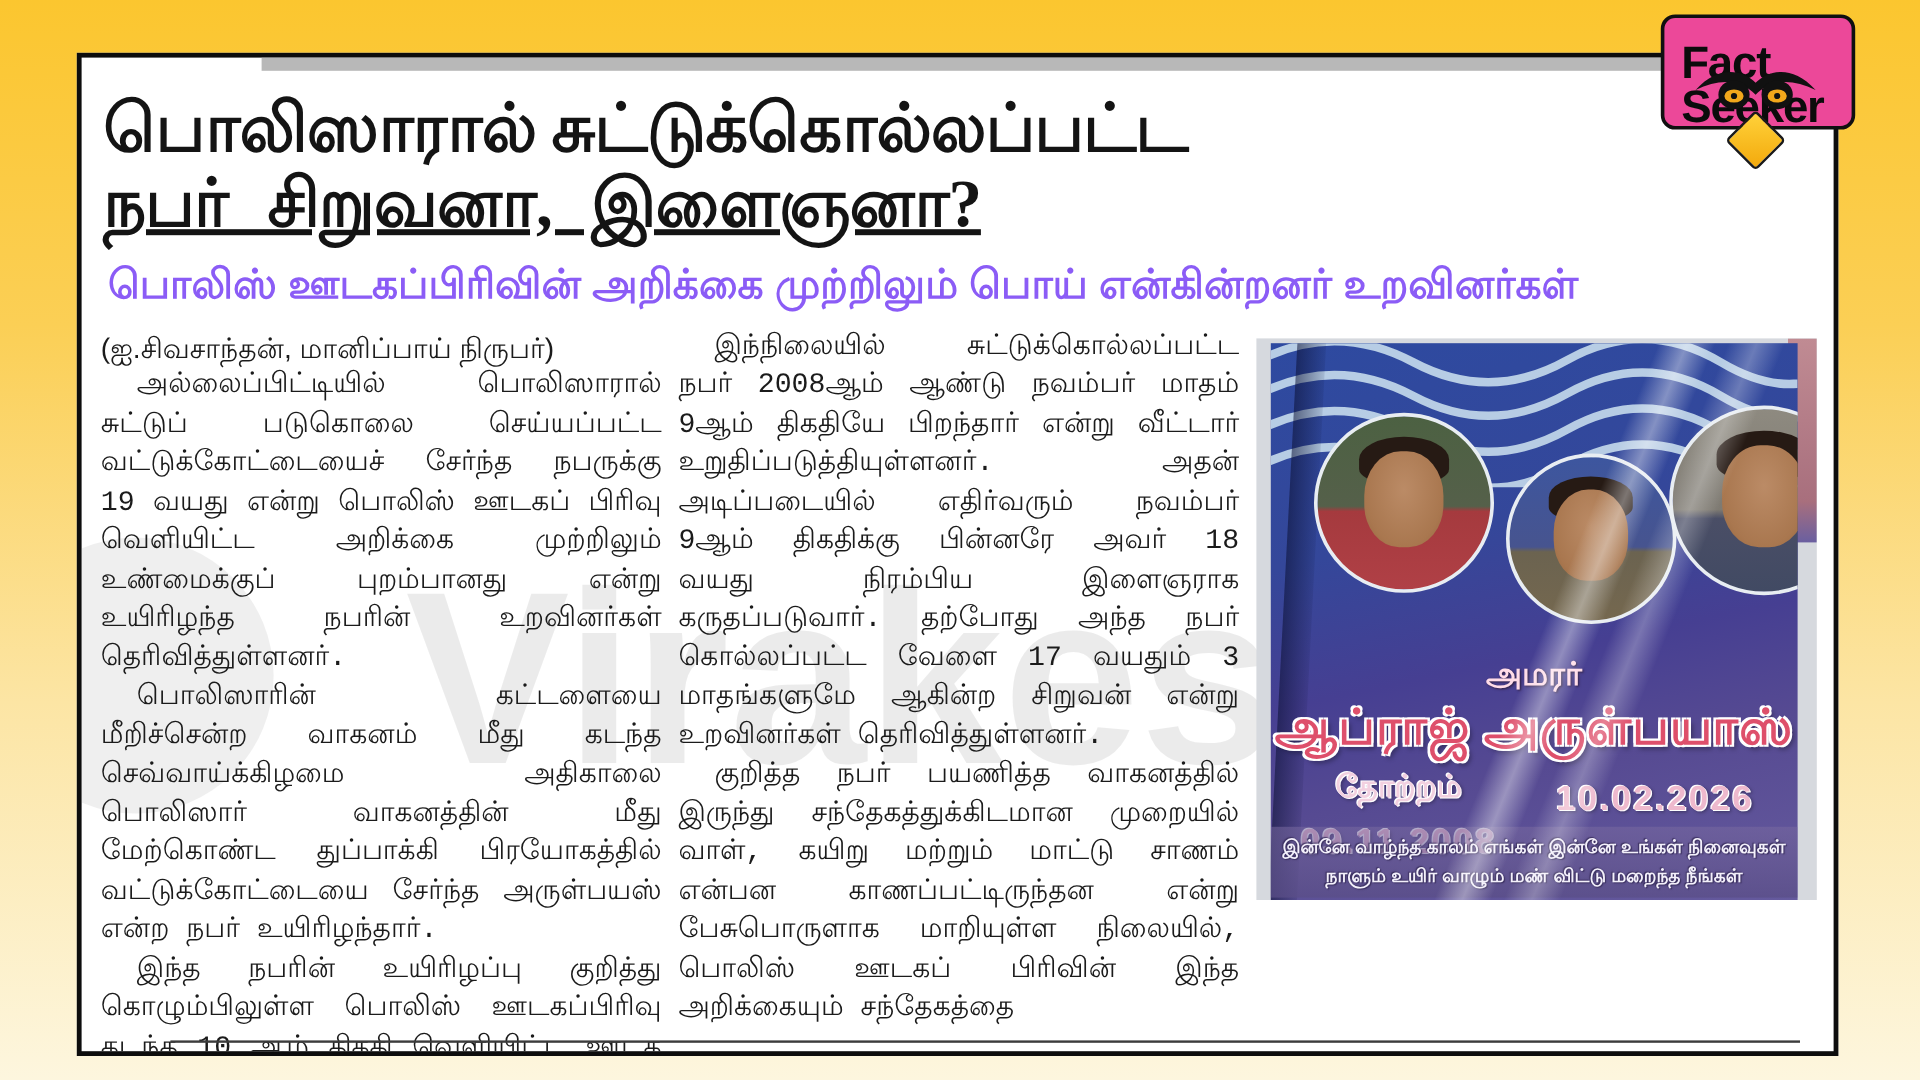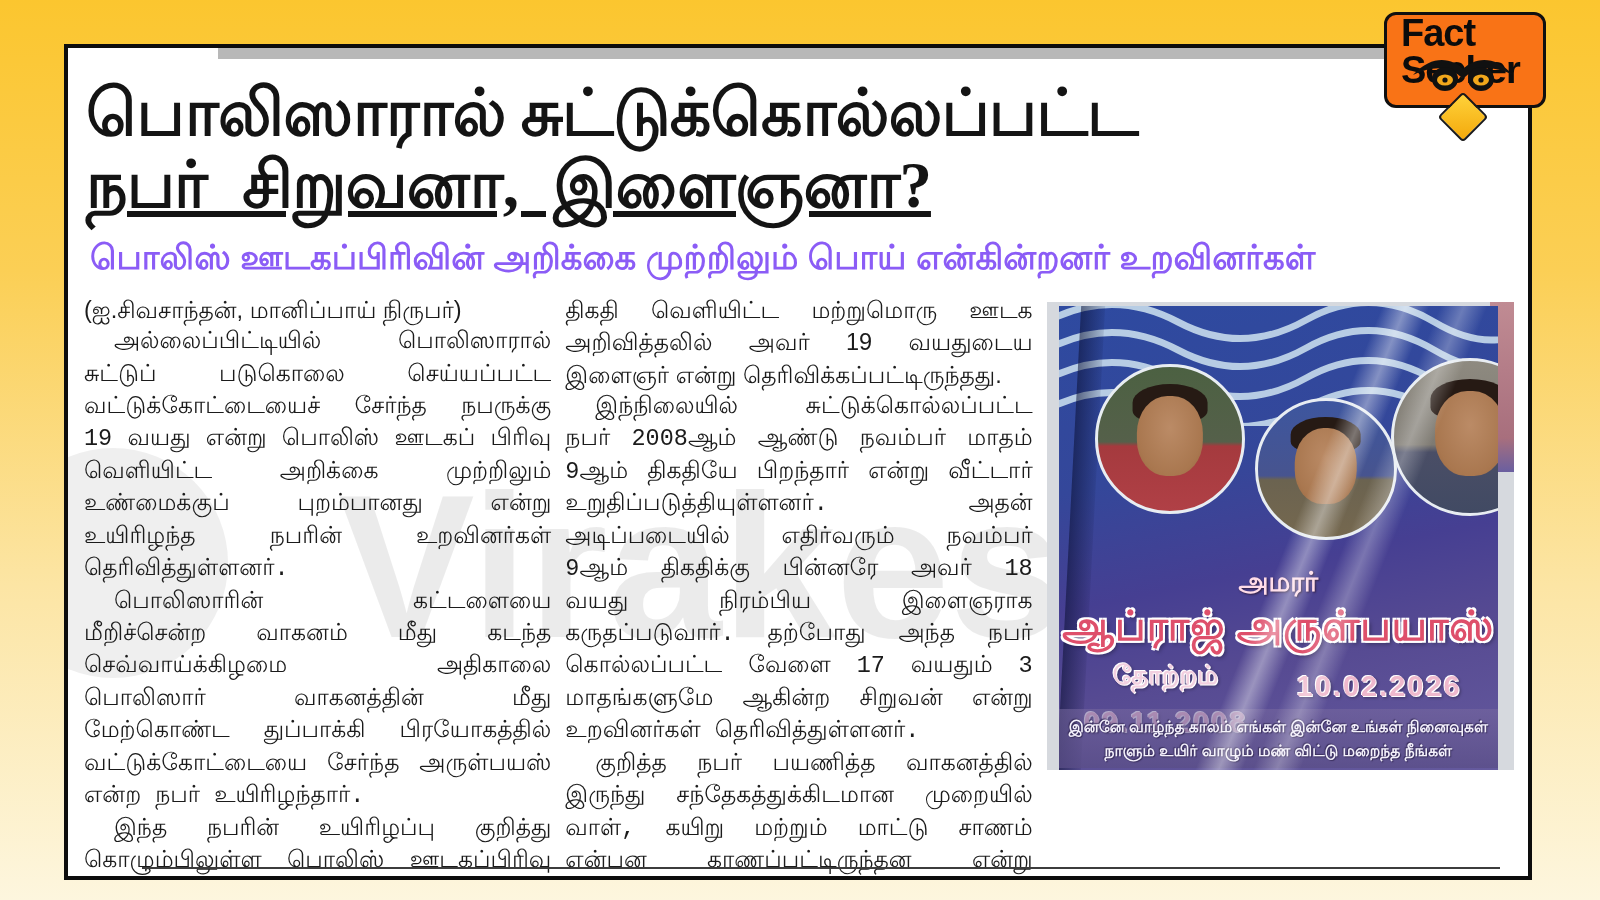--- a/index.html
+++ b/index.html
@@ -15,21 +15,21 @@
     position:absolute; left:64px; top:44px; width:1468px; height:836px;
     background:#ffffff; border:4px solid #0d0d0d; overflow:hidden;
   }
   .top-strip {
     position:absolute; top:0; left:150px; right:0; height:11px; background:#b8b8b8;
   }
 
   .headline {
     position:relative; z-index:3;
     font-family:"Liberation Serif", serif; font-weight:700; color:#141414;
-    padding:30px 14px 0 18px; font-size:65px; line-height:1.1; letter-spacing:-1px;
+    padding:30px 14px 0 18px; font-size:56px; line-height:1.1; letter-spacing:-1px;
     white-space:nowrap;
   }
   .headline .line2 { word-spacing:20px;text-decoration:underline; }
 
   .subheadline {
     position:relative; z-index:3;
     font-weight:700; color:#8b5cf6; font-size:34px; line-height:1.2;
     padding:16px 20px 8px 22px; letter-spacing:0;
   }
 
@@ -136,22 +136,22 @@
     text-align:center;
   }
   .verse-line {
     font-size:15.5px; font-weight:700; color:#f3f0fb; line-height:1.5; white-space:nowrap;
     text-shadow:1px 1px 1px #3a2f5e,-1px -1px 1px #3a2f5e;
   }
 
   
   .fs-logo {
     position:absolute; left:1384px; top:12px; width:162px; height:96px; z-index:10;
-    background:#f97316; border:3px solid #101010; border-radius:12px;
-    padding:0 0 0 14px;
+    background:#ec4899; border:3px solid #101010; border-radius:12px;
+    padding:20px 0 0 14px;
   }
   .fs-text {
     font-weight:800; font-size:38px; line-height:0.98; color:#0c0c0c; letter-spacing:-1px;
     font-family:"Liberation Sans", sans-serif;
   }
   .owl-eyes { position:absolute; left:24px; top:34px; width:104px; height:52px; }
   .beak {
     position:absolute; left:58px; top:84px; width:36px; height:36px; z-index:11;
     background:linear-gradient(135deg,#ffd23a,#f3a90c);
     transform:rotate(45deg); border:2px solid #1a1a1a; border-radius:4px;
@@ -175,21 +175,20 @@
 
   <div class="columns">
     <div class="col">
       <p class="byline">(ஐ.சிவசாந்தன், மானிப்பாய் நிருபர்)</p>
       <p class="indent">அல்லைப்பிட்டியில் பொலிஸாரால் சுட்டுப் படுகொலை செய்யப்பட்ட வட்டுக்கோட்டையைச் சேர்ந்த நபருக்கு 19 வயது என்று பொலிஸ் ஊடகப் பிரிவு வெளியிட்ட அறிக்கை முற்றிலும் உண்மைக்குப் புறம்பானது என்று உயிரிழந்த நபரின் உறவினர்கள் தெரிவித்துள்ளனர்.</p>
       <p class="indent">பொலிஸாரின் கட்டளையை மீறிச்சென்ற வாகனம் மீது கடந்த செவ்வாய்க்கிழமை அதிகாலை பொலிஸார் வாகனத்தின் மீது மேற்கொண்ட துப்பாக்கி பிரயோகத்தில் வட்டுக்கோட்டையை சேர்ந்த அருள்பயஸ் என்ற நபர் உயிரிழந்தார்.</p>
       <p class="indent">இந்த நபரின் உயிரிழப்பு குறித்து கொழும்பிலுள்ள பொலிஸ் ஊடகப்பிரிவு கடந்த 10 ஆம் திகதி வெளியிட்ட ஊடக அறிவித்தலில் உயிரிழந்த நபருக்கு 17 வயது என குறிப்பிட்டிருந்தது. அத்துடன் மறுநாள் 11ஆம்</p>
     </div>
 
     <div class="col">
-      <p>திகதி வெளியிட்ட மற்றுமொரு ஊடக அறிவித்தலில் அவர் 19 வயதுடைய இளைஞர் என்று தெரிவிக்கப்பட்டிருந்தது.</p>
       <p class="indent">இந்நிலையில் சுட்டுக்கொல்லப்பட்ட நபர் 2008ஆம் ஆண்டு நவம்பர் மாதம் 9ஆம் திகதியே பிறந்தார் என்று வீட்டார் உறுதிப்படுத்தியுள்ளனர். அதன் அடிப்படையில் எதிர்வரும் நவம்பர் 9ஆம் திகதிக்கு பின்னரே அவர் 18 வயது நிரம்பிய இளைஞராக கருதப்படுவார். தற்போது அந்த நபர் கொல்லப்பட்ட வேளை 17 வயதும் 3 மாதங்களுமே ஆகின்ற சிறுவன் என்று உறவினர்கள் தெரிவித்துள்ளனர்.</p>
       <p class="indent">குறித்த நபர் பயணித்த வாகனத்தில் இருந்து சந்தேகத்துக்கிடமான முறையில் வாள், கயிறு மற்றும் மாட்டு சாணம் என்பன காணப்பட்டிருந்தன என்று பேசுபொருளாக மாறியுள்ள நிலையில், பொலிஸ் ஊடகப் பிரிவின் இந்த அறிக்கையும் சந்தேகத்தை</p>
     </div>
 
     <div class="col">
 
       <div class="poster">
         <div class="wall-right"></div>
         <div class="banner">
           <svg class="waves" viewBox="0 0 480 120" preserveAspectRatio="none">

